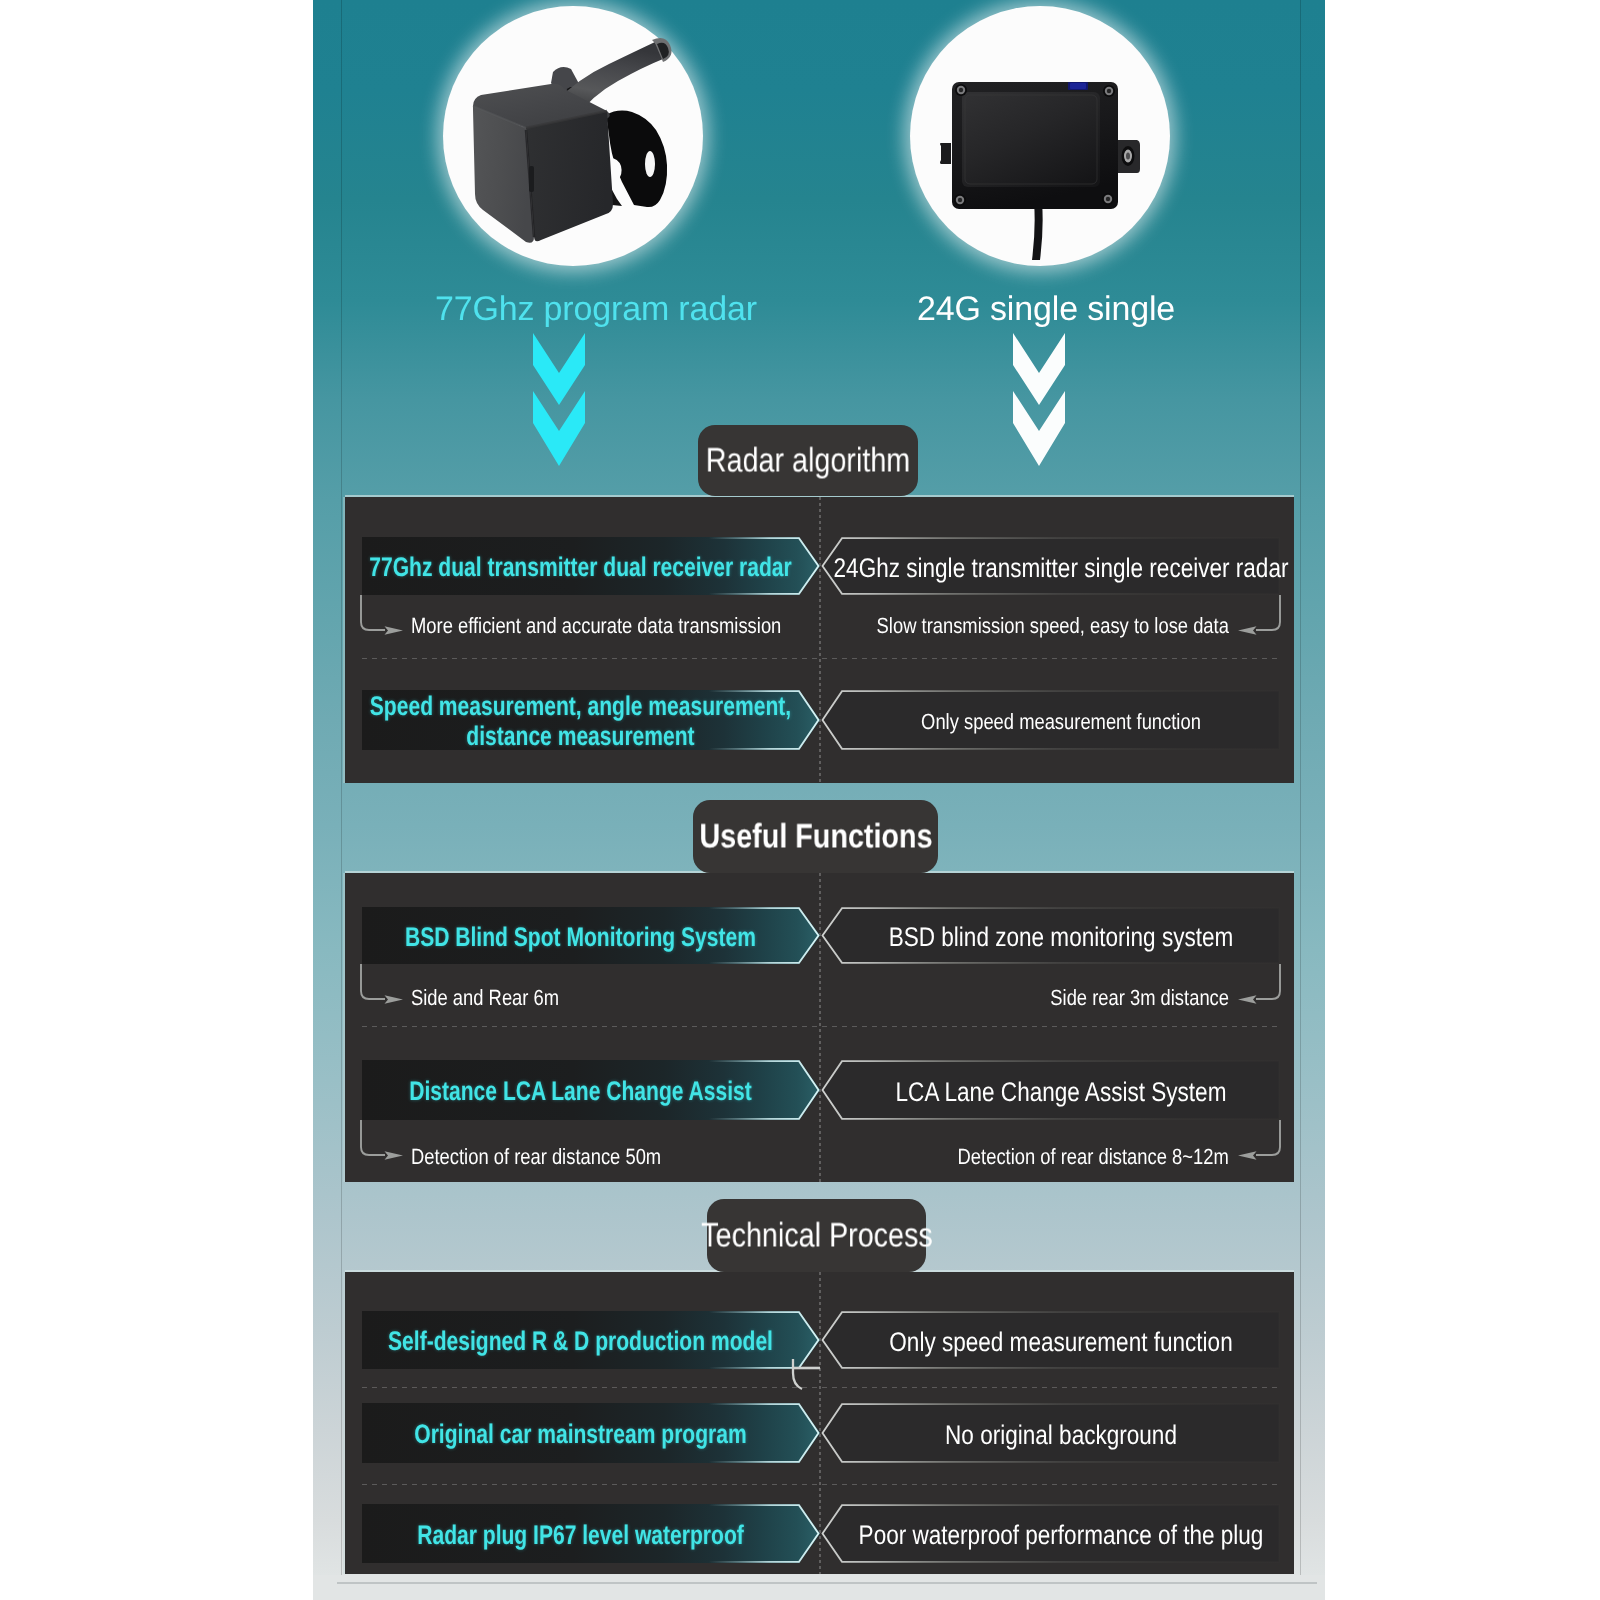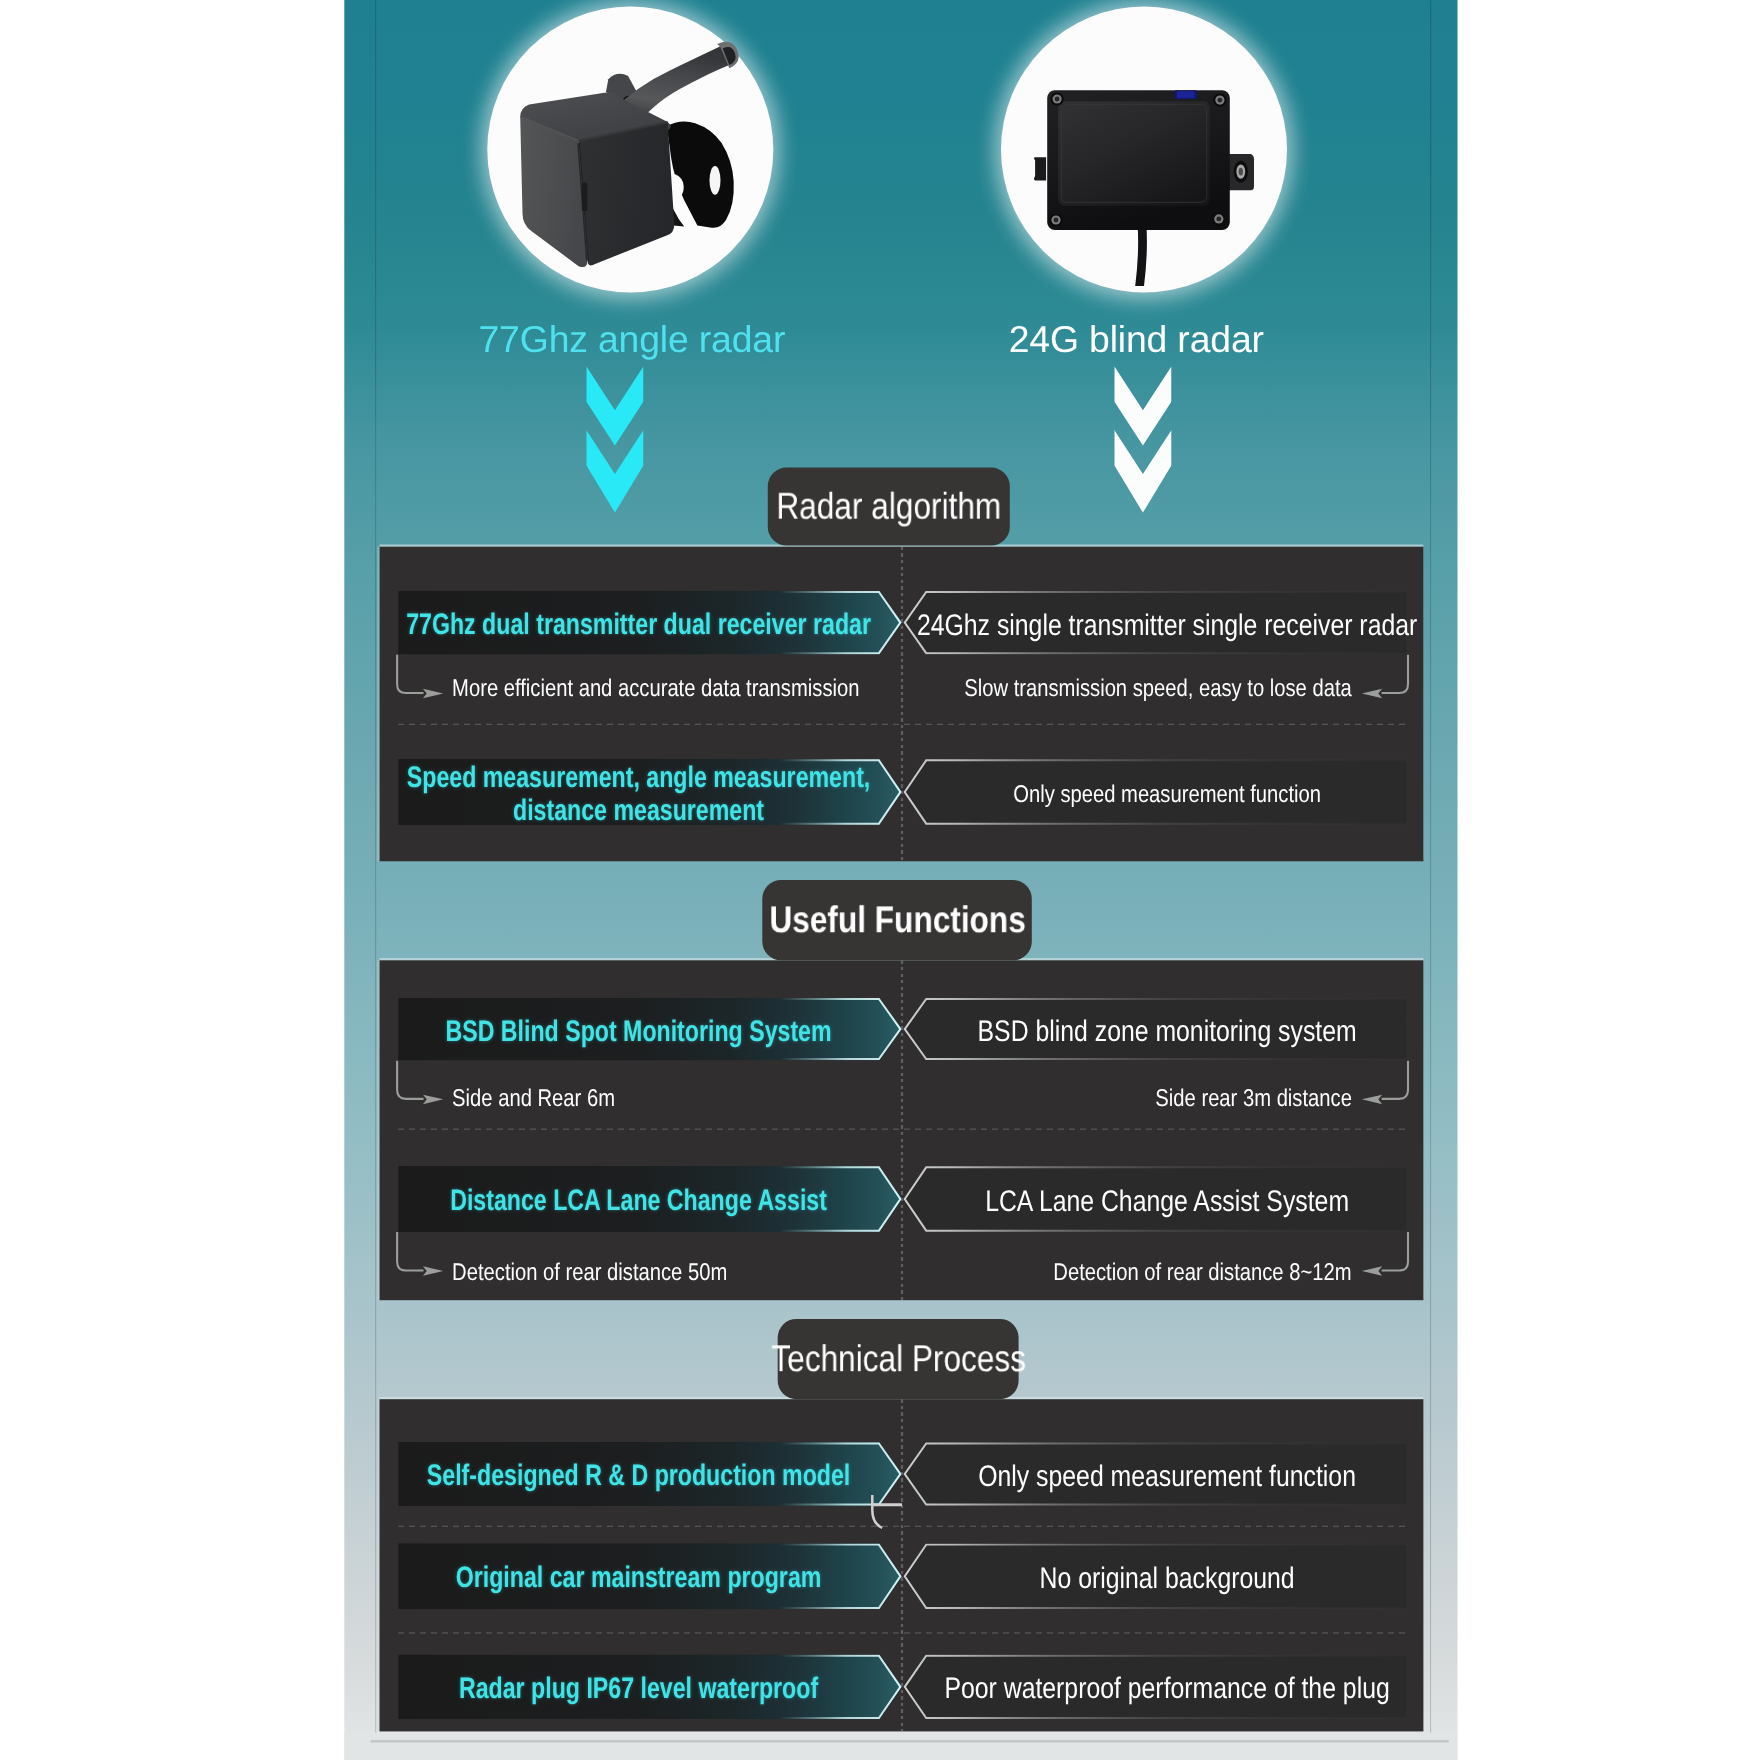--- a/index.html
+++ b/index.html
@@ -119,21 +119,21 @@
     <path d="M30 100 Q30 92 38 89 L108 78 Q117 77 121 83 L164 105 Q170 110 163 113 L90 124 Q84 125 80 121 L31 103 Z" fill="url(#topf)"></path>
     <path d="M30 100 L83 122 L91 231 Q91 239 83 236 L40 204 Q32 198 32 188 L30 104 Z" fill="url(#lftf)"></path>
     <path d="M83 122 L164 105 L170 198 Q170 206 163 208 L98 234 Q91 238 91 230 Z" fill="url(#rgtf)"></path>
 
     <path d="M83 122 L164 105" fill="none" stroke="#373839" stroke-width="2.5" stroke-opacity="0.7"></path>
     <path d="M30 100 L83 122" fill="none" stroke="#58595b" stroke-width="2" stroke-opacity="0.5"></path>
     <path d="M83 124 L91 231" fill="none" stroke="#202123" stroke-width="2.5" stroke-opacity="0.8"></path>
 
     <rect x="86" y="160" width="5" height="26" rx="2" fill="#1b1c1e"></rect>
   </svg>
-  <div class="plabel" style="left:435px;top:290px;color:#4fe2ee;">77Ghz angle radar</div>
+  <div class="plabel" style="left:435px;top:290px;color:#4fe2ee;">77Ghz program radar</div>
 
   <div class="pcircle" style="left:910px;top:6px;width:260px;height:260px;"></div>
   <svg class="prod" style="position:absolute;left:910px;top:6px;" width="260" height="260" viewBox="0 0 260 260">
     <defs>
       <linearGradient id="cbFrame" x1="0" y1="0" x2="0.3" y2="1">
         <stop offset="0" stop-color="#212123"></stop>
           <stop offset="0.5" stop-color="#19191b"></stop>
           <stop offset="1" stop-color="#0e0e10"></stop>
       </linearGradient>
       <linearGradient id="cbLid" x1="0.15" y1="0" x2="0.85" y2="1">
@@ -168,21 +168,21 @@
         <circle cx="199" cy="85" r="4.2" fill="#7b7b7d"></circle>
         <circle cx="199" cy="85" r="2.2" fill="#242425"></circle>
       <circle cx="50" cy="194" r="6" fill="#0b0b0c"></circle>
         <circle cx="50" cy="194" r="4.2" fill="#7b7b7d"></circle>
         <circle cx="50" cy="194" r="2.2" fill="#242425"></circle>
       <circle cx="198" cy="193" r="6" fill="#0b0b0c"></circle>
         <circle cx="198" cy="193" r="4.2" fill="#7b7b7d"></circle>
         <circle cx="198" cy="193" r="2.2" fill="#242425"></circle>
     </g>
   </svg>
-  <div class="plabel" style="left:917px;top:290px;color:#ffffff;">24G blind radar</div>
+  <div class="plabel" style="left:917px;top:290px;color:#ffffff;">24G single single</div>
 
   <svg class="chevwrap" style="left:533px;top:333px;" width="52" height="134" viewBox="0 0 52 134">
     <path d="M0 0 L26 40 L52 0 L52 32 L26 72 L0 32 Z" fill="#2ae9f7"></path>
     <path d="M0 58 L26 98 L52 58 L52 90 L26 133 L0 90 Z" fill="#2ae9f7"></path>
   </svg>
   <svg class="chevwrap" style="left:1013px;top:333px;" width="52" height="134" viewBox="0 0 52 134">
     <path d="M0 0 L26 40 L52 0 L52 32 L26 72 L0 32 Z" fill="#fbfdfd"></path>
     <path d="M0 58 L26 98 L52 58 L52 90 L26 133 L0 90 Z" fill="#fbfdfd"></path>
   </svg>
 

